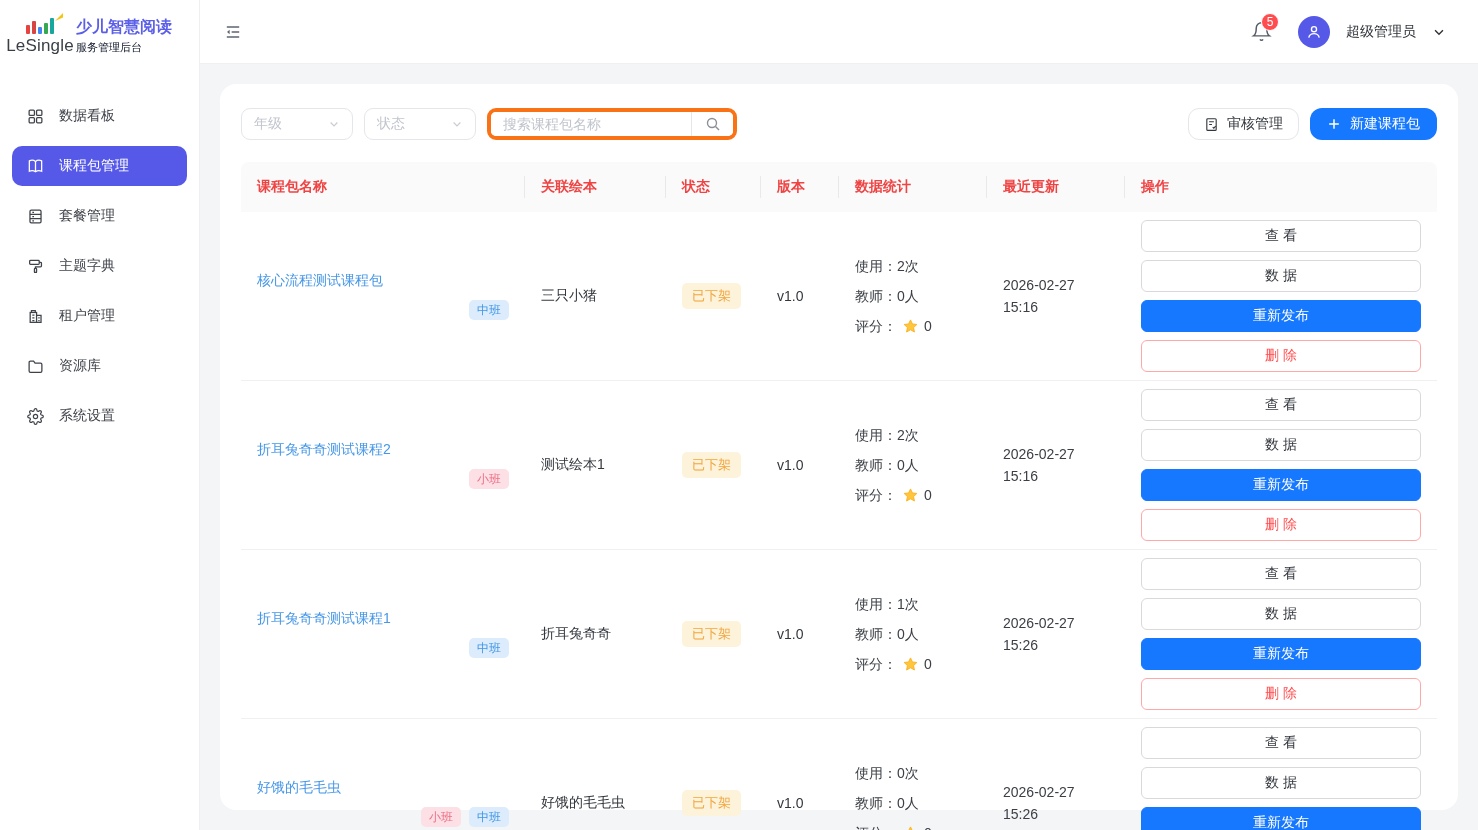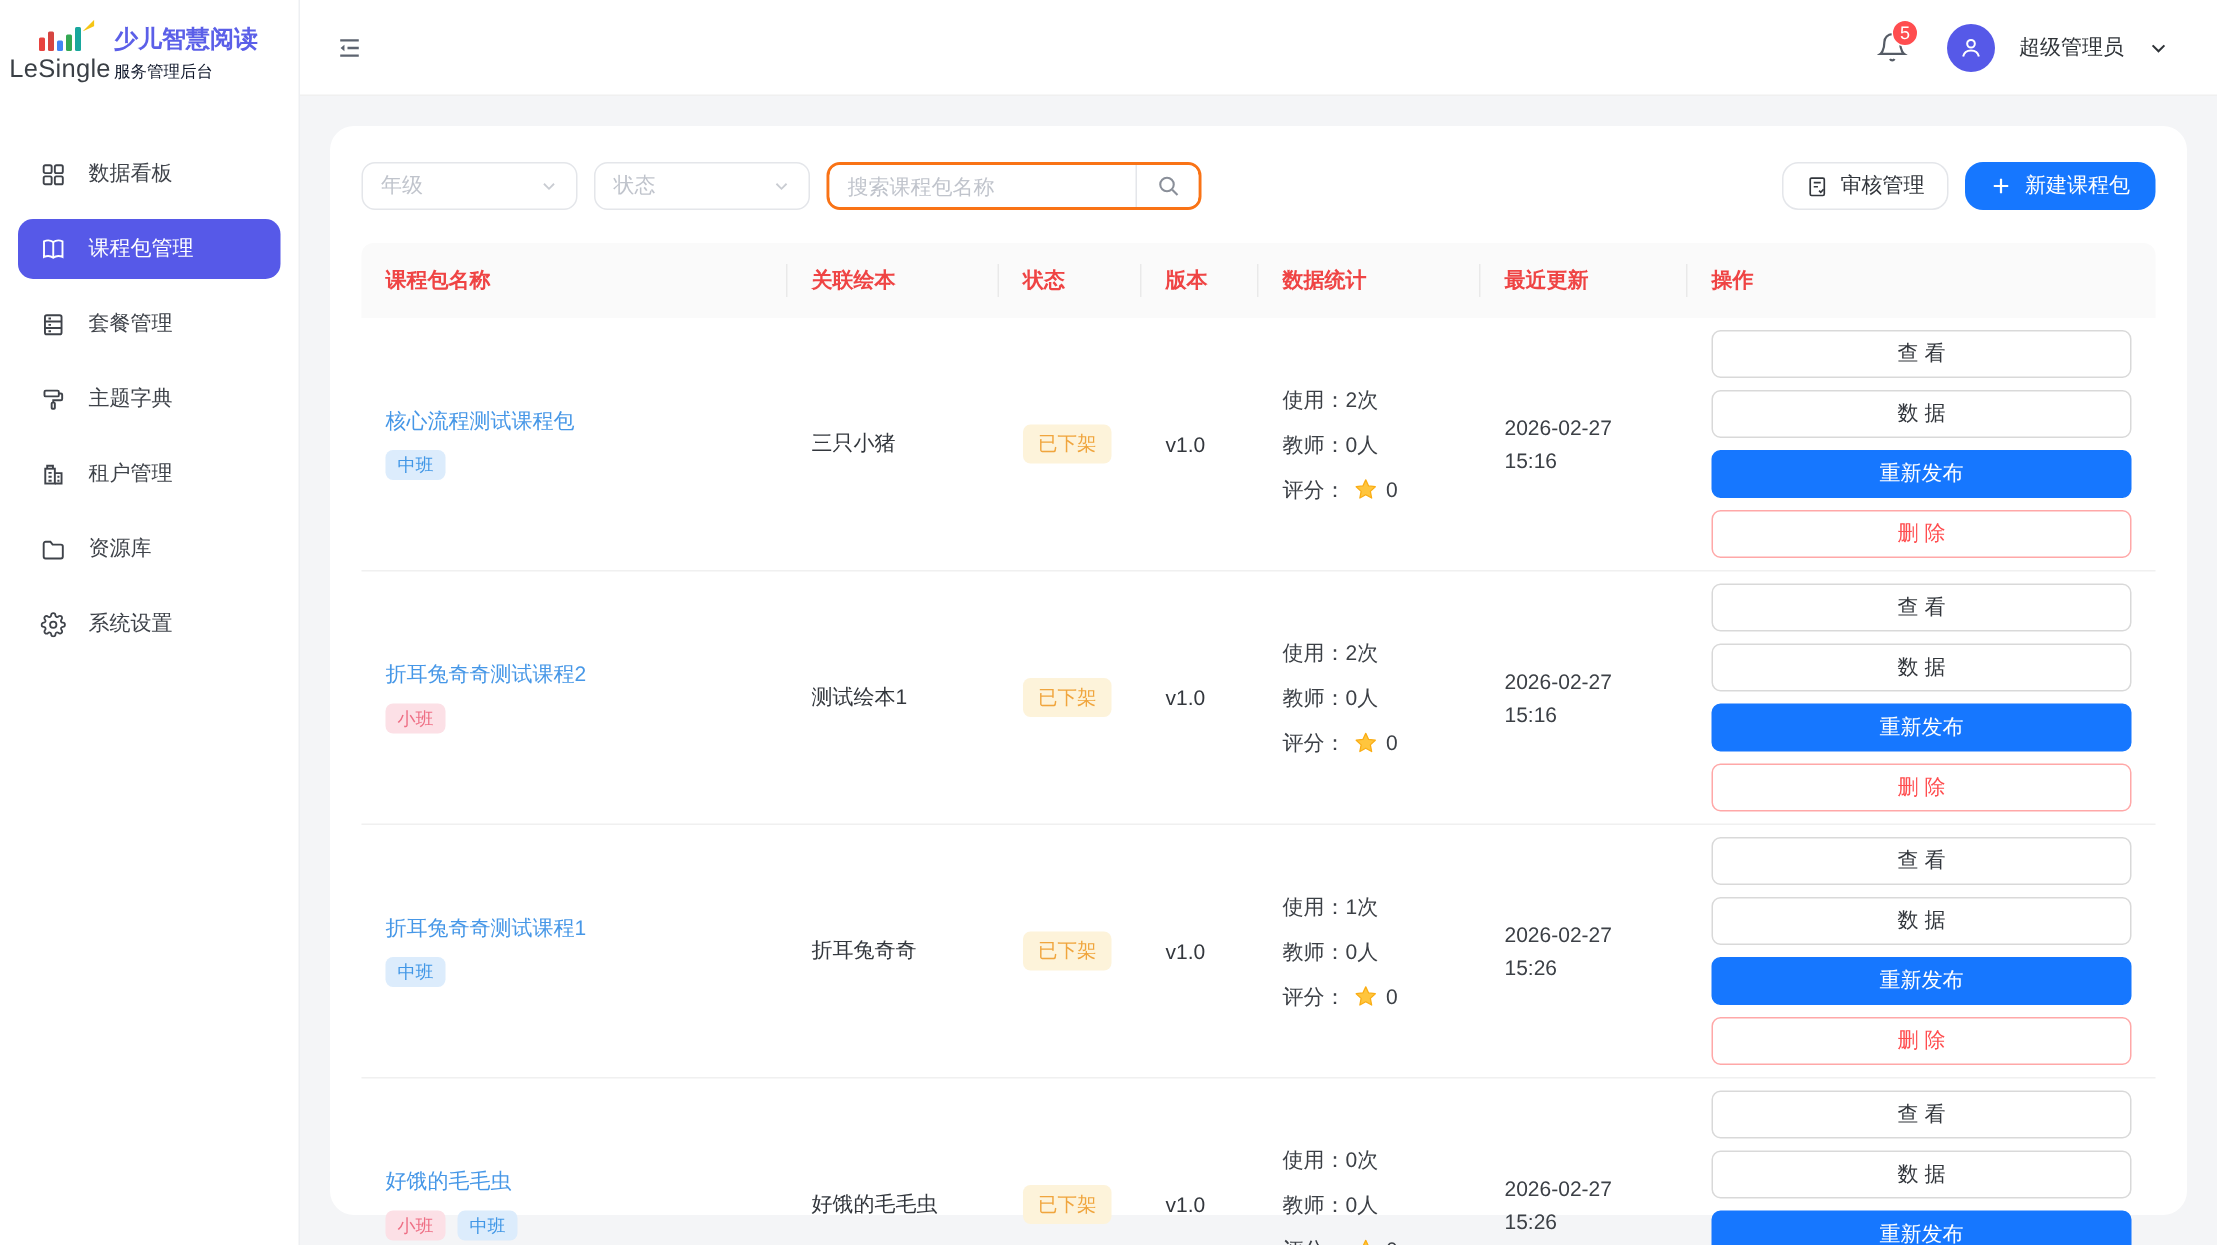--- a/index.html
+++ b/index.html
@@ -39,38 +39,38 @@
   .bell-wrap { position: relative; color: #555b65; cursor: pointer; display: flex; }
   .badge { position: absolute; top: -8px; left: 10px; min-width: 18px; height: 18px; border-radius: 9px; background: var(--badge_red, #ff4d4f); color: #fff; font-size: 12px; display: flex; align-items: center; justify-content: center; padding: 0 4px; border: 1px solid #fff; }
   .user-wrap { display: flex; align-items: center; gap: 16px; cursor: pointer; }
   .avatar { width: 32px; height: 32px; border-radius: 50%; background: var(--sidebar_active, #5659e8); display: flex; align-items: center; justify-content: center; }
   .user-name { color: #2f3338; font-weight: 500; }
   .user-wrap .chev { color: #2f3338; }
   
   .content { flex: 1; padding: 20px; min-height: 0; }
   .card { background: #fff; border-radius: 16px; height: 100%; padding: 24px 21px 0; }
   .filter-row { display: flex; align-items: center; gap: 11px; margin-bottom: 22px; }
-  .select { width: 144px; height: 32px; border: 1px solid #e4e6ea; border-radius: 9px; display: flex; align-items: center; justify-content: space-between; padding: 0 12px; color: #c0c4cc; cursor: pointer; background: #fff; }
+  .select { width: 112px; height: 32px; border: 1px solid #e4e6ea; border-radius: 9px; display: flex; align-items: center; justify-content: space-between; padding: 0 12px; color: #c0c4cc; cursor: pointer; background: #fff; }
   .select .chev { color: #c9ccd2; }
-  .search-box { width: 250px; height: 32px; border: 2px solid #f97316; border-radius: 9px; display: flex; overflow: hidden; background: #fff; }
+  .search-box { width: 250px; height: 32px; border: 4px solid #f97316; border-radius: 9px; display: flex; overflow: hidden; background: #fff; }
   .search-box input { flex: 1; border: none; outline: none; padding: 0 12px; font-size: 14px; font-family: inherit; color: #33373d; min-width: 0; }
   .search-box input::placeholder { color: #c0c4cc; }
   .search-btn { width: 42px; border: none; border-left: 1px solid #e4e6ea; background: #fff; color: #8a8f99; display: flex; align-items: center; justify-content: center; cursor: pointer; }
   .spacer { flex: 1; }
   .audit-btn { height: 32px; border: 1px solid #e4e6ea; border-radius: 11px; background: #fff; color: #33373d; font-size: 14px; font-family: inherit; display: flex; align-items: center; gap: 8px; padding: 0 15px; cursor: pointer; }
   .create-btn { height: 32px; border: none; border-radius: 12px; background: var(--primary, #1677ff); color: #fff; font-size: 14px; font-family: inherit; display: flex; align-items: center; gap: 9px; padding: 0 17px; cursor: pointer; }
   
   .t-grid { display: grid; grid-template-columns: 284px 141px 95px 78px 148px 138px 1fr; }
   .t-head { background: #fafafa; height: 50px; align-items: center; border-radius: 8px 8px 0 0; }
   .th { padding: 0 16px; font-weight: 600; color: #ef4444; position: relative; }
   .th:not(:last-child)::after { content: ""; position: absolute; right: 0; top: 50%; transform: translateY(-50%); width: 1px; height: 22px; background: #e9e9e9; }
   .t-row { min-height: 114px; align-items: center; border-bottom: 1px solid #f0f0f0; }
   .td { padding: 8px 16px; }
   .pkg-link { color: var(--link, #4697e7); cursor: pointer; display: inline-block; margin-bottom: 10px; text-decoration: none; }
-  .tags { display: flex; gap: 8px; }
+  .tags { display: flex; gap: 8px; justify-content: flex-end; }
   .tag { font-size: 12px; line-height: 20px; padding: 0 8px; border-radius: 5px; }
   .tag-blue { background: var(--tag_blue_bg, #dcecfc); color: var(--tag_blue_text, #4096e6); }
   .tag-pink { background: var(--tag_pink_bg, #fce0e6); color: var(--tag_pink_text, #ee6e84); }
   .status-badge { background: var(--status_warning_bg, #fdf3da); color: var(--status_warning_text, #f0a53d); font-size: 13px; padding: 4px 10px; border-radius: 5px; display: inline-block; }
   .stat-line { line-height: 30px; color: #3c4046; display: flex; align-items: center; gap: 2px; }
   .stat-line svg { margin: 0 3px; }
   .td-date div { line-height: 22px; color: #3c4046; }
   .td-actions { display: flex; gap: 8px; flex-wrap: nowrap; flex-direction: column; }
   .btn { height: 32px; padding: 0 11px; border-radius: 6px; border: 1px solid #d9d9d9; background: #fff; color: #33373d; font-size: 14px; font-family: inherit; cursor: pointer; white-space: nowrap; }
   .btn-primary { background: var(--primary, #1677ff); border-color: var(--primary, #1677ff); color: #fff; }

